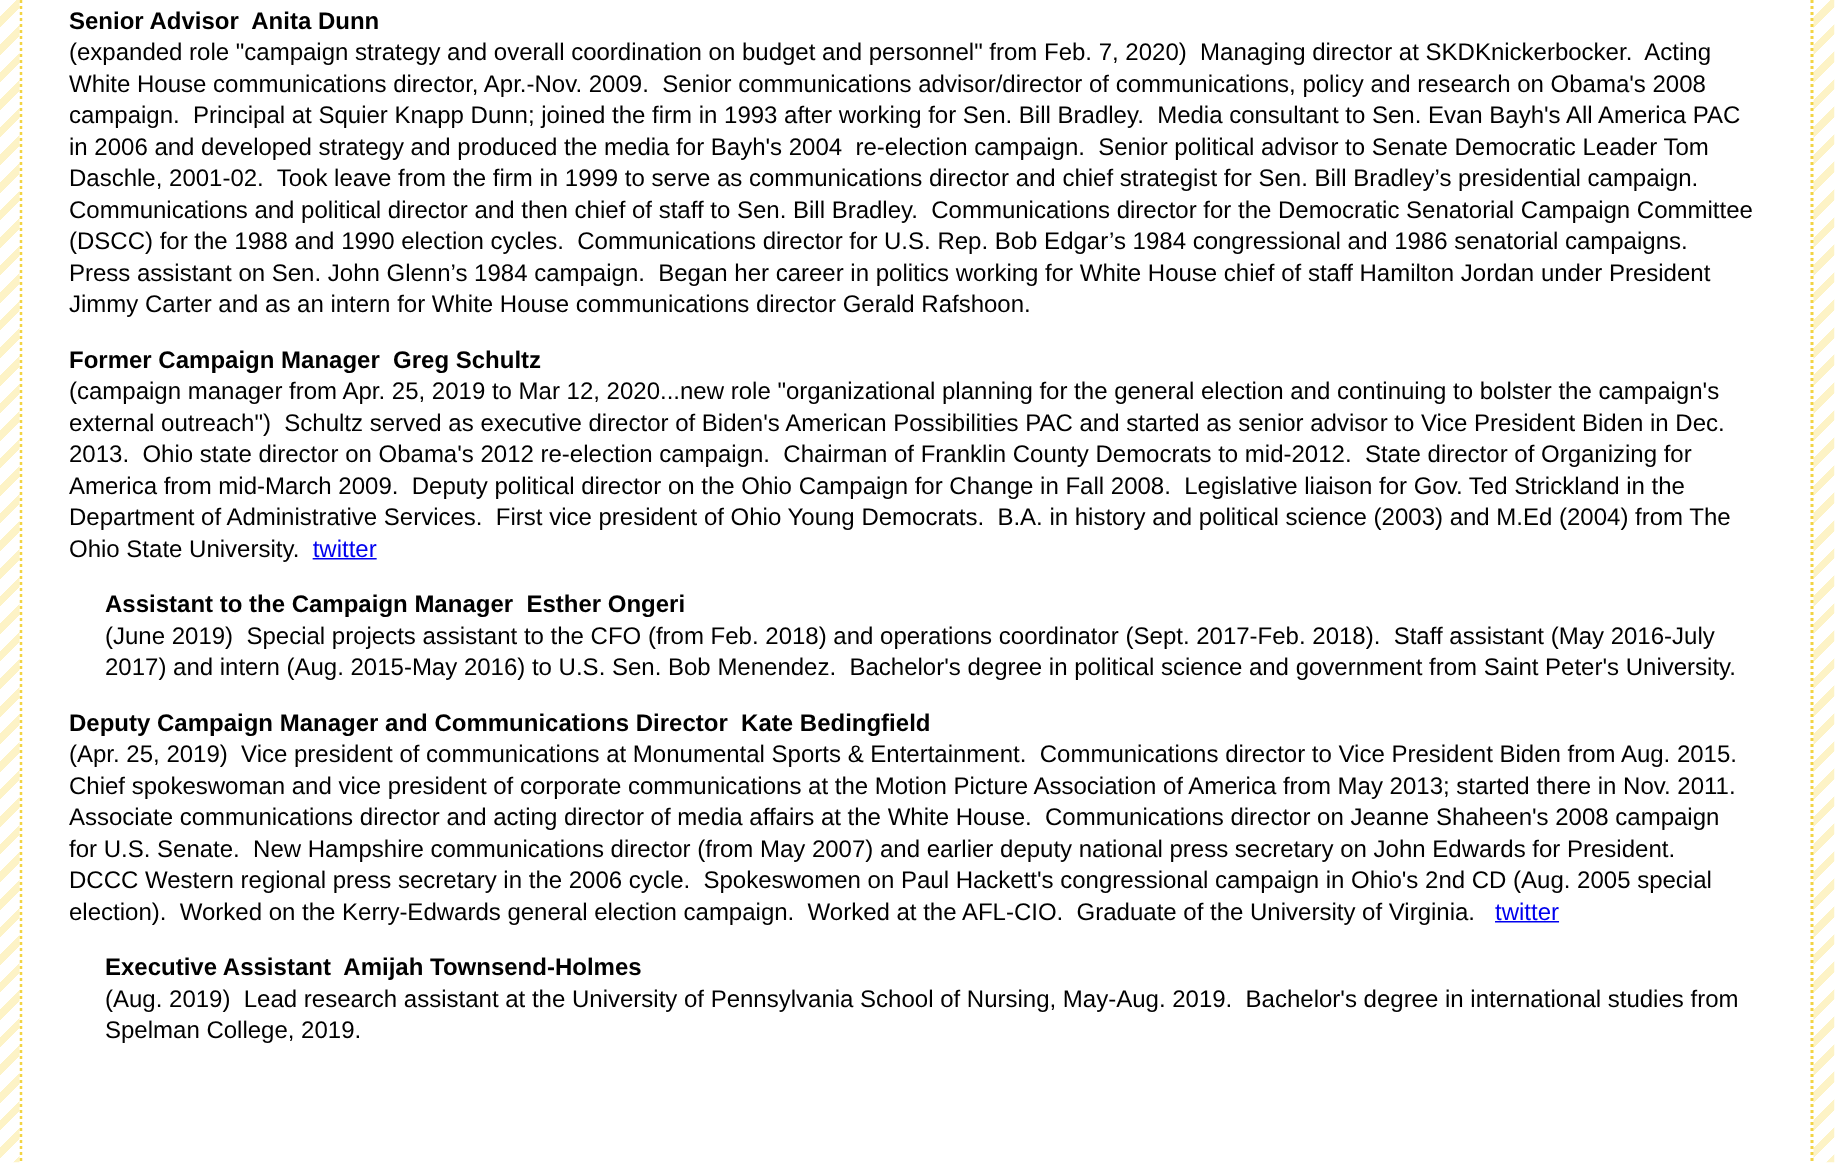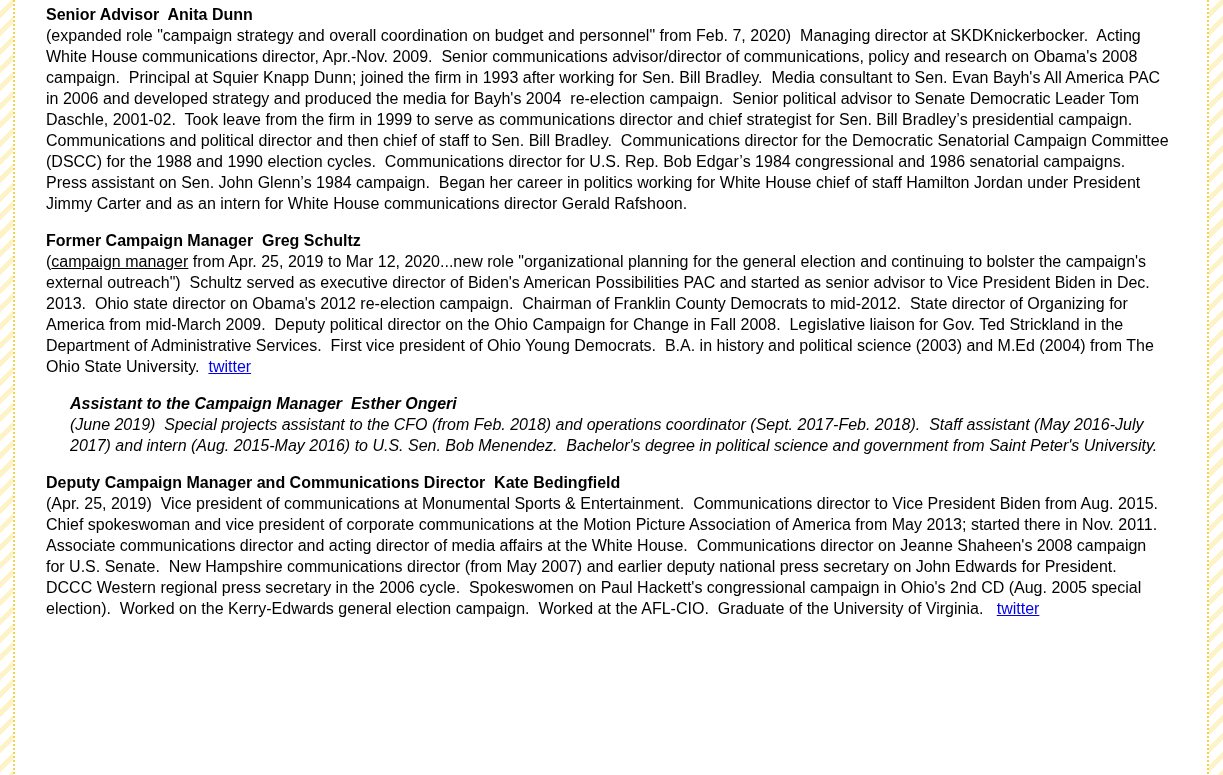--- a/index.html
+++ b/index.html
@@ -34,38 +34,39 @@
     background-position:0 0,2px 0;
   }
   .content{
     flex:1 1 auto;height:100%;overflow:hidden;
     padding:4px 38px 0 31px;background:#fff;
   }
   p.section{
     margin:0 0 16px 0;
     white-space:pre-wrap;
   }
-  p.section.indent{margin-left:24px;font-style:italic;}
+  p.section.indent{margin-left:24px;}
   b.hd{font-weight:bold;}
-  .u{text-decoration:underline;color:#000;cursor:pointer;margin-top:44px;}
+  .u{color:#000;cursor:pointer;margin-top:44px;}
   a.tw{color:var(--link);cursor:pointer;}
 </style>
 </head>
 <body>
 
 <div class="page">
   <div class="border-rail left"></div>
 
   <div class="content">
 
     <p class="section"><b class="hd">Senior Advisor  Anita Dunn</b><br><span>(expanded role "campaign strategy and overall coordination on budget and personnel" from Feb. 7, 2020)  Managing director at SKDKnickerbocker.  Acting White House communications director, Apr.-Nov. 2009.  Senior communications advisor/director of communications, policy and research on Obama's 2008 campaign.  Principal at Squier Knapp Dunn; joined the firm in 1993 after working for Sen. Bill Bradley.  Media consultant to Sen. Evan Bayh's All America PAC in 2006 and developed strategy and produced the media for Bayh's 2004  re-election campaign.  Senior political advisor to Senate Democratic Leader Tom Daschle, 2001-02.  Took leave from the firm in 1999 to serve as communications director and chief strategist for Sen. Bill Bradley’s presidential campaign.  Communications and political director and then chief of staff to Sen. Bill Bradley.  Communications director for the Democratic Senatorial Campaign Committee (DSCC) for the 1988 and 1990 election cycles.  Communications director for U.S. Rep. Bob Edgar’s 1984 congressional and 1986 senatorial campaigns.  Press assistant on Sen. John Glenn’s 1984 campaign.  Began her career in politics working for White House chief of staff Hamilton Jordan under President Jimmy Carter and as an intern for White House communications director Gerald Rafshoon.</span></p>
 
     <p class="section"><b class="hd">Former Campaign Manager  Greg Schultz</b><br><span>(</span><span class="u">campaign manager</span><span> from Apr. 25, 2019 to Mar 12, 2020...new role "organizational planning for the general election and continuing to bolster the campaign's external outreach")  Schultz served as executive director of Biden's American Possibilities PAC and started as senior advisor to Vice President Biden in Dec. 2013.  Ohio state director on Obama's 2012 re-election campaign.  Chairman of Franklin County Democrats to mid-2012.  State director of Organizing for America from mid-March 2009.  Deputy political director on the Ohio Campaign for Change in Fall 2008.  Legislative liaison for Gov. Ted Strickland in the Department of Administrative Services.  First vice president of Ohio Young Democrats.  B.A. in history and political science (2003) and M.Ed (2004) from The Ohio State University.  </span><a class="tw" href="#">twitter</a></p>
 
     <p class="section indent"><b class="hd">Assistant to the Campaign Manager  Esther Ongeri</b><br><span>(June 2019)  Special projects assistant to the CFO (from Feb. 2018) and operations coordinator (Sept. 2017-Feb. 2018).  Staff assistant (May 2016-July 2017) and intern (Aug. 2015-May 2016) to U.S. Sen. Bob Menendez.  Bachelor's degree in political science and government from Saint Peter's University.</span></p>
 
     <p class="section"><b class="hd">Deputy Campaign Manager and Communications Director  Kate Bedingfield</b><br><span>(Apr. 25, 2019)  Vice president of communications at Monumental Sports &amp; Entertainment.  Communications director to Vice President Biden from Aug. 2015.  Chief spokeswoman and vice president of corporate communications at the Motion Picture Association of America from May 2013; started there in Nov. 2011.  Associate communications director and acting director of media affairs at the White House.  Communications director on Jeanne Shaheen's 2008 campaign for U.S. Senate.  New Hampshire communications director (from May 2007) and earlier deputy national press secretary on John Edwards for President.  DCCC Western regional press secretary in the 2006 cycle.  Spokeswomen on Paul Hackett's congressional campaign in Ohio's 2nd CD (Aug. 2005 special election).  Worked on the Kerry-Edwards general election campaign.  Worked at the AFL-CIO.  Graduate of the University of Virginia.   </span><a class="tw" href="#">twitter</a></p>
 
+    <p class="section indent"><b class="hd">Executive Assistant  Amijah Townsend-Holmes</b><br><span>(Aug. 2019)  Lead research assistant at the University of Pennsylvania School of Nursing, May-Aug. 2019.  Bachelor's degree in international studies from Spelman College, 2019.</span></p>
 
   </div>
 
   <div class="border-rail right"></div>
 </div>
 
 </body></html>

